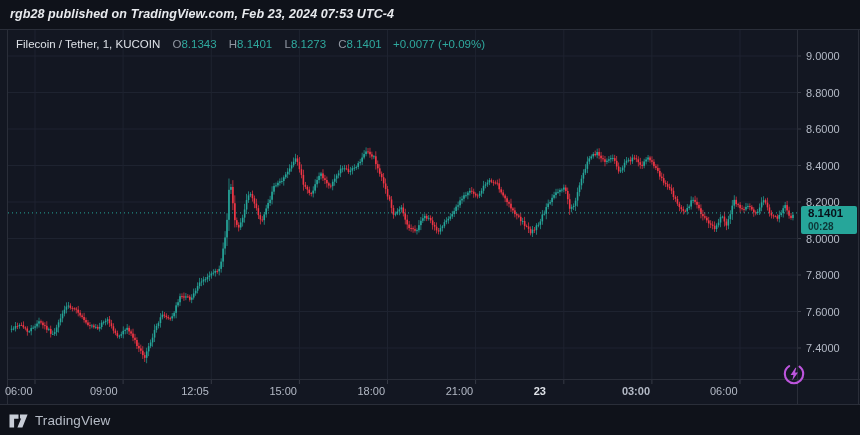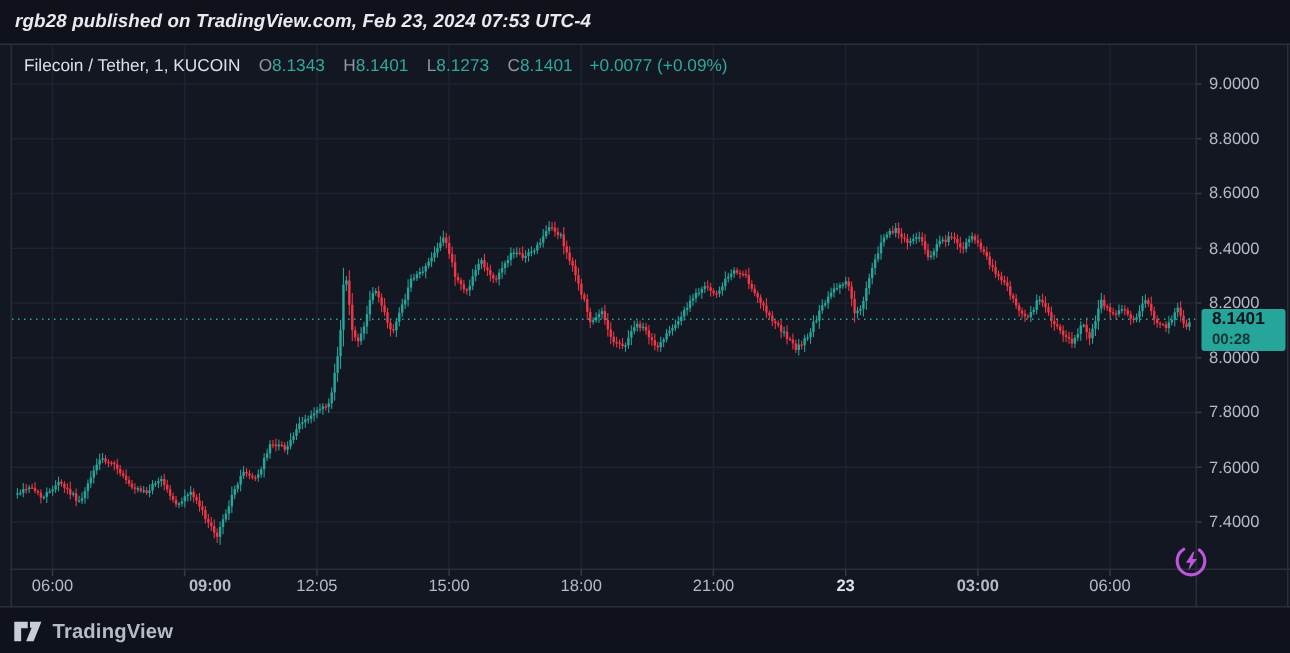--- a/index.html
+++ b/index.html
@@ -40,31 +40,31 @@
   .price-badge{
     position:absolute;left:801px;top:176px;width:56px;height:28px;
     background:#26a69a;border-radius:2px;z-index:4;
     padding:1px 0 0 7px;line-height:13px;
   }
   .price-badge .pb-price{display:block;color:#07121b;font-size:11.5px;font-weight:700;}
   .price-badge .pb-count{display:block;color:rgba(7,23,27,.78);font-size:10px;font-weight:600;}
   
   .ttick{
     position:absolute;top:354px;width:60px;height:15px;line-height:15px;
-    text-align:center;color:#b4bac6;font-size:11px;z-index:2;
+    color:#b4bac6;font-size:11px;z-index:2;
   }
   .ttick.bold{font-weight:700;color:#dfe2e8;}
   
   .boost{position:absolute;left:781px;top:331px;width:26px;height:26px;z-index:4;cursor:pointer;}
   
   .footer{
     position:absolute;left:0;top:406px;width:860px;height:29px;
     display:flex;align-items:center;padding-left:9px;
   }
-  .footer .brand{color:#b6bcc7;font-size:13.5px;font-weight:700;margin-left:6px;letter-spacing:.1px;}
+  .footer .brand{color:#b6bcc7;font-size:13.5px;font-weight:400;margin-left:6px;letter-spacing:.1px;}
 </style>
 </head>
 <body>
 
 <div class="stage">
 
   <div class="attribution">
     <span>rgb28 published on TradingView.com, Feb 23, 2024 07:53 UTC-4</span>
   </div>
 
@@ -944,21 +944,21 @@
   <div class="ptick" style="top: 18px;">9.0000</div>
       <div class="ptick" style="top: 54.5px;">8.8000</div>
       <div class="ptick" style="top: 91px;">8.6000</div>
       <div class="ptick" style="top: 127.5px;">8.4000</div>
       <div class="ptick" style="top: 164px;">8.2000</div>
       <div class="ptick" style="top: 200.5px;">8.0000</div>
       <div class="ptick" style="top: 237px;">7.8000</div>
       <div class="ptick" style="top: 273.5px;">7.6000</div>
       <div class="ptick" style="top: 310px;">7.4000</div>
       <div class="ttick" style="left: 5px;">06:00</div>
-      <div class="ttick" style="left: 110px; font-weight: bold;">09:00</div>
+      <div class="ttick" style="left: 90px;">09:00</div>
       <div class="ttick" style="left: 181.25px;">12:05</div>
       <div class="ttick" style="left: 269.375px;">15:00</div>
       <div class="ttick" style="left: 357.5px;">18:00</div>
       <div class="ttick" style="left: 445.625px;">21:00</div>
       <div class="ttick bold" style="left: 533.75px;">23</div>
       <div class="ttick" style="left: 621.875px; font-weight: bold;">03:00</div>
       <div class="ttick" style="left: 710px;">06:00</div>
     </div>
 
   <div class="footer">

